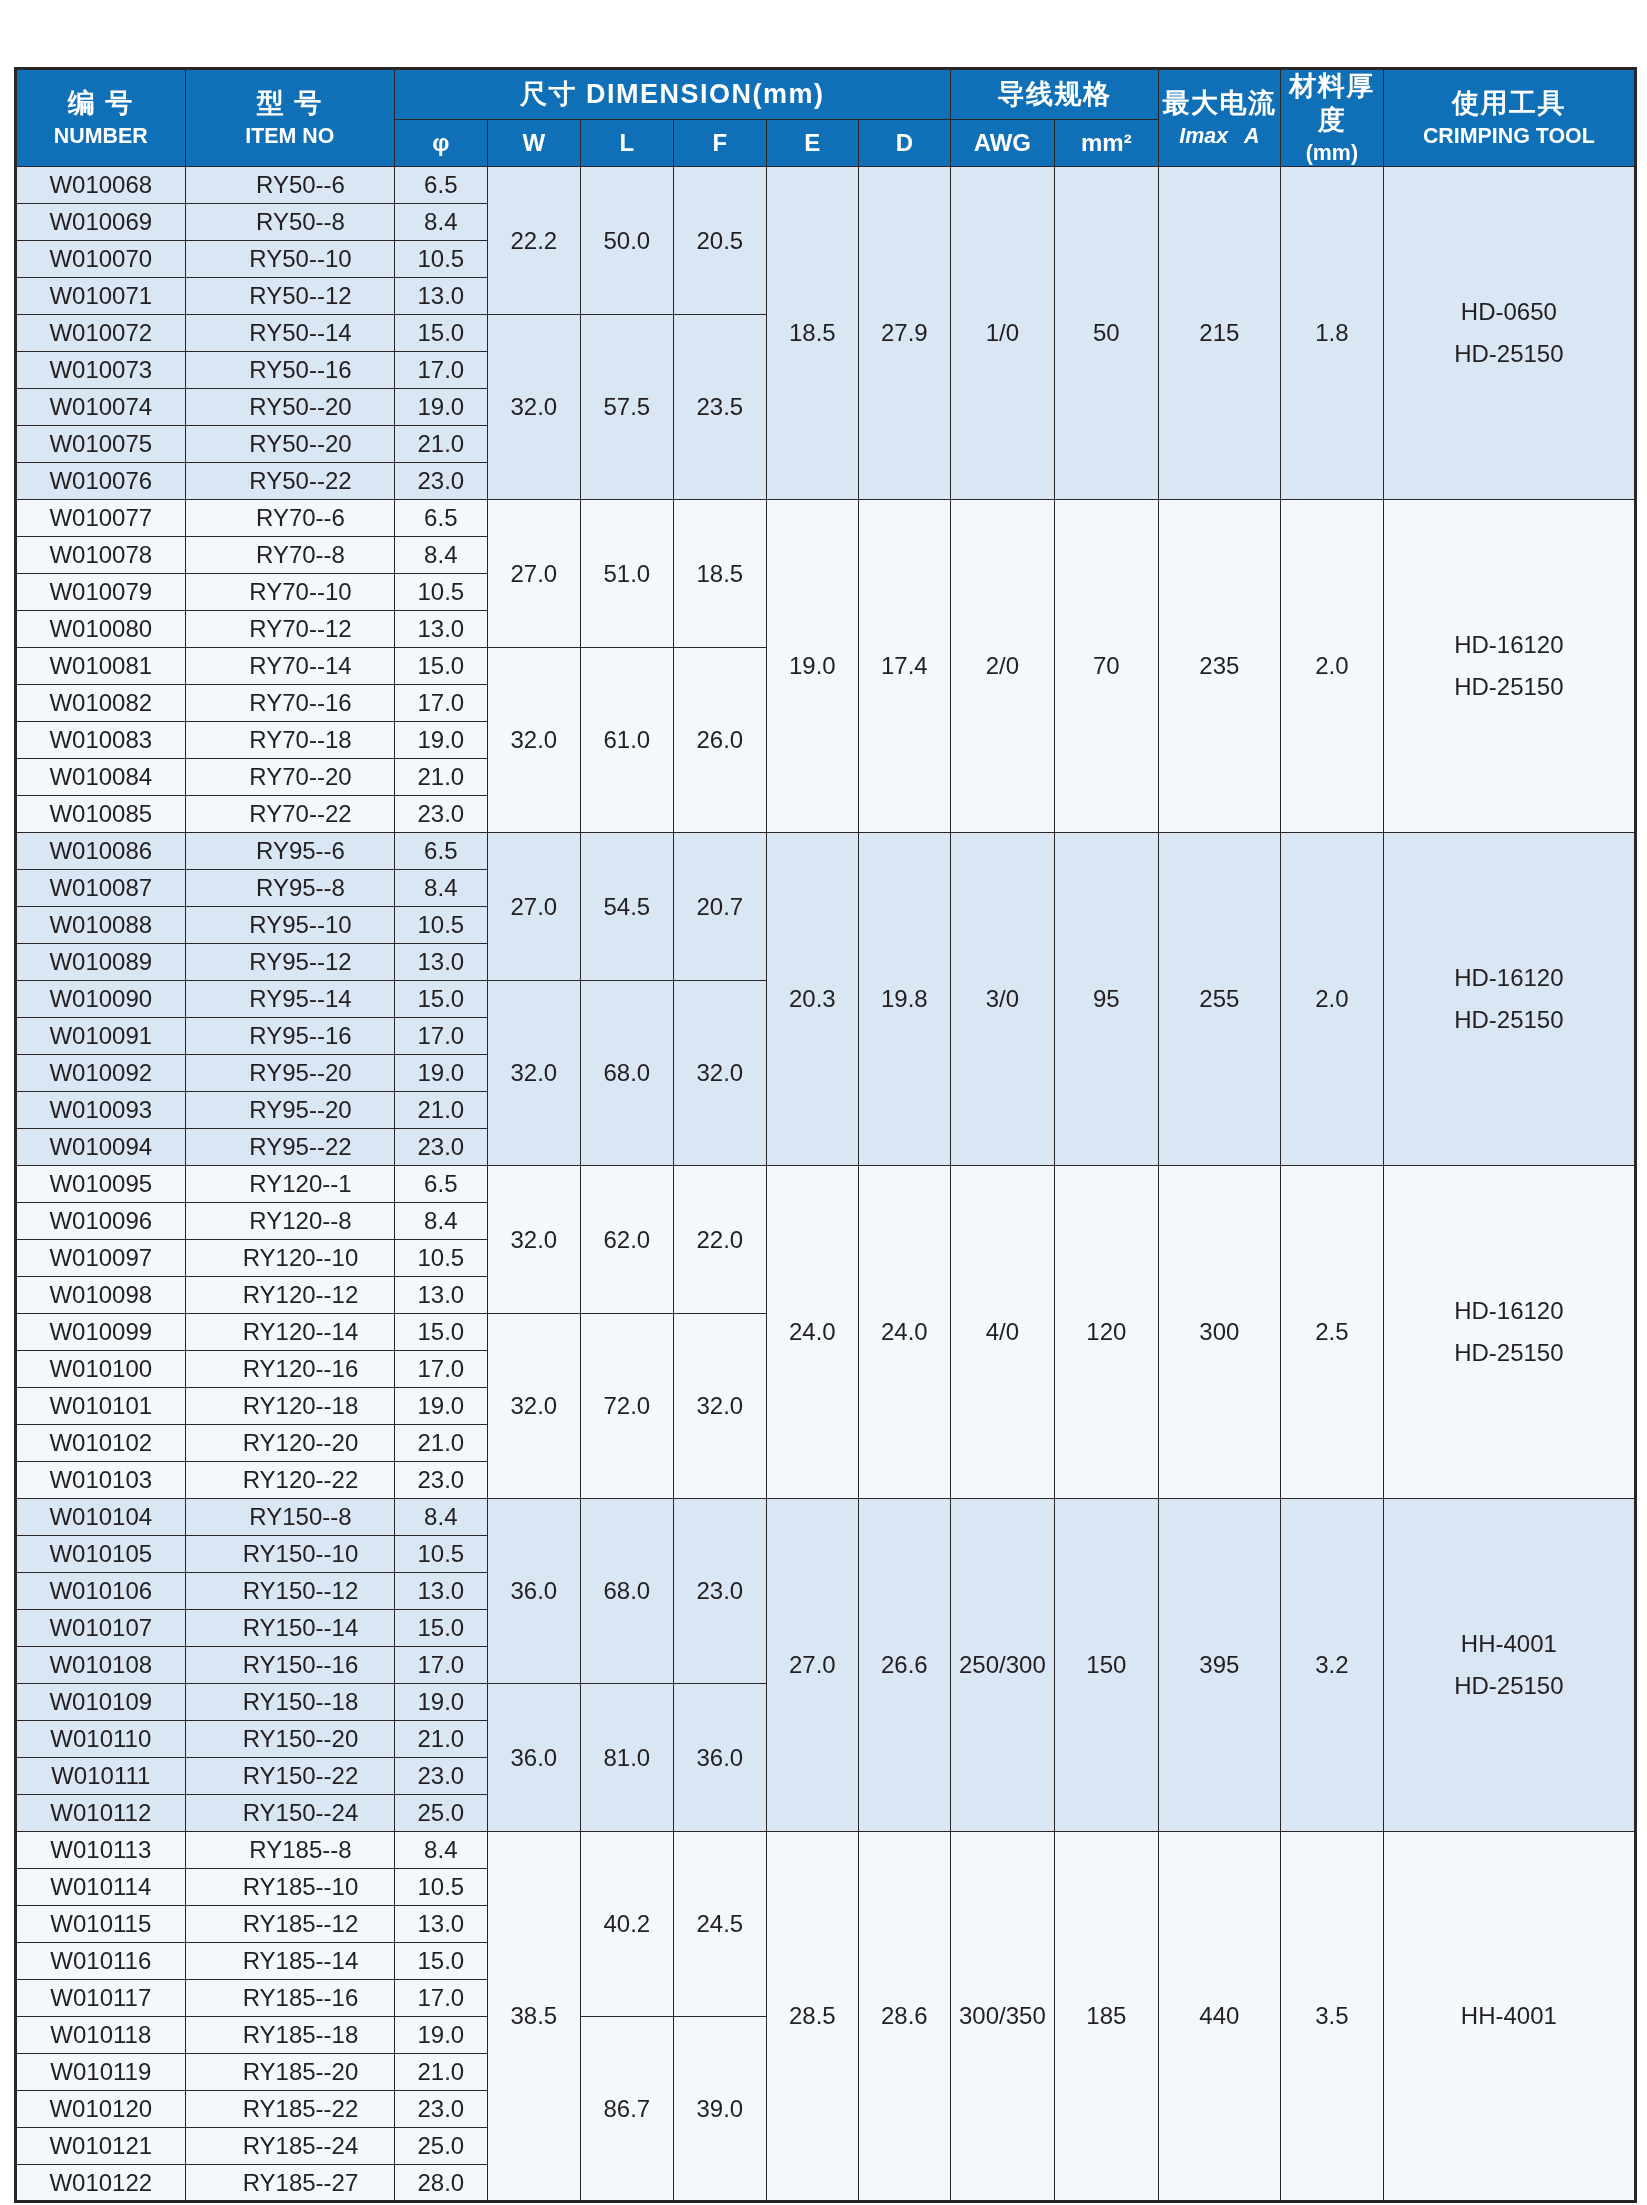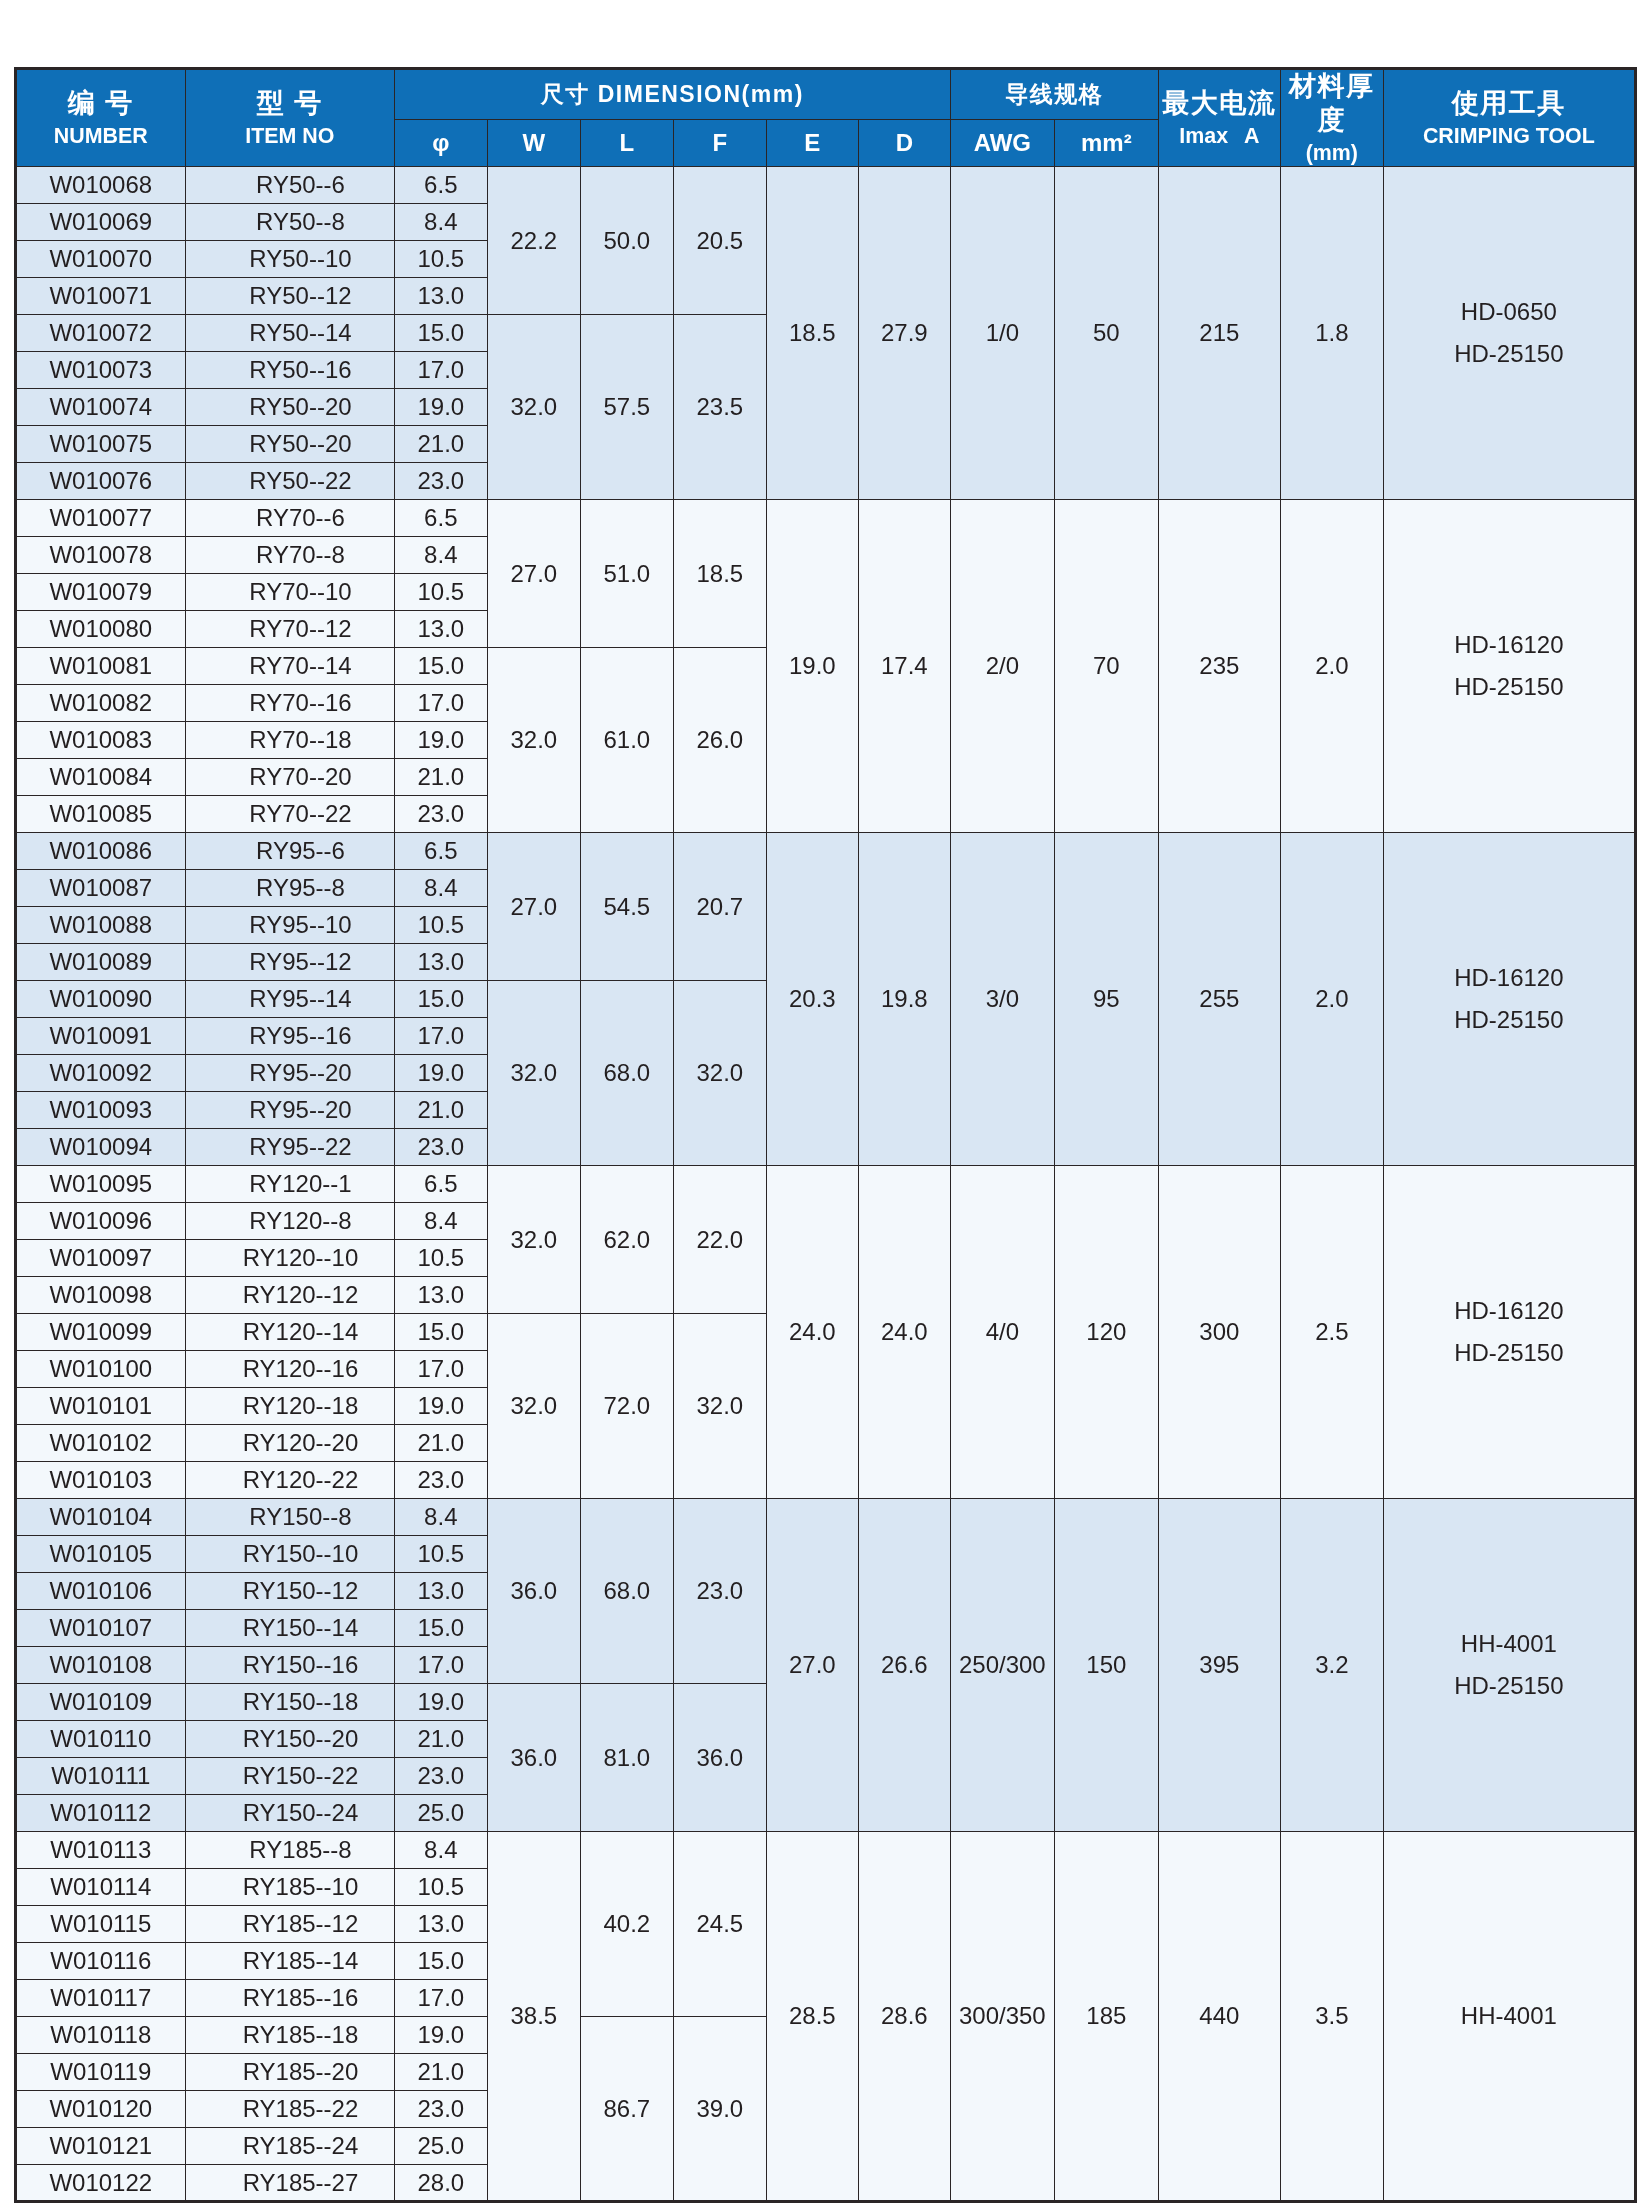--- a/index.html
+++ b/index.html
@@ -28,22 +28,22 @@
     overflow:hidden;padding:0;
   }
   thead th{
     background:var(--header-bg);color:#ffffff;font-weight:bold;
   }
   tr.h1{height:47px;padding-left:28px;}
   tr.h2{height:44px;}
   tr.h2 th{font-size:24px;}
   .zh{font-size:27px;letter-spacing:1.5px;line-height:1.25;}
   .en{font-size:21.4px;font-weight:bold;letter-spacing:0px;line-height:1.2;margin-top:3.1px;}
-  .imax-en{word-spacing:10.7px;}
-  .grp{font-size:23px;letter-spacing:1.5px;}
+  .imax-en{word-spacing:10.7px;font-style:italic;}
+  .grp{font-size:27px;letter-spacing:1.5px;}
   tbody tr{height:37px;}
   tbody td{font-size:24px;}
   td.cell-item{text-align:center;padding-left:21.4px;}
   tr.band-blue td{background:var(--band-blue);}
   tr.band-white td{background:var(--band-white);}
   td.cell-tool div{line-height:1.75;}
 </style>
 </head>
 <body>
 

